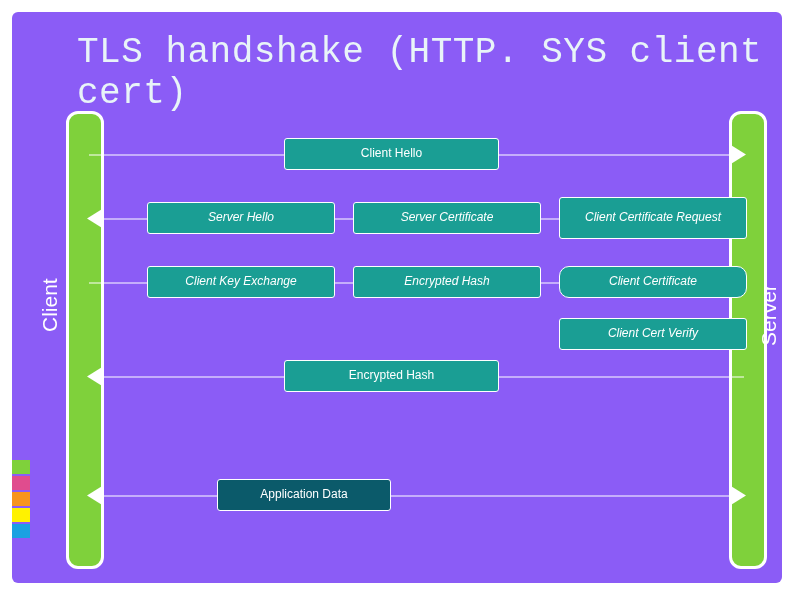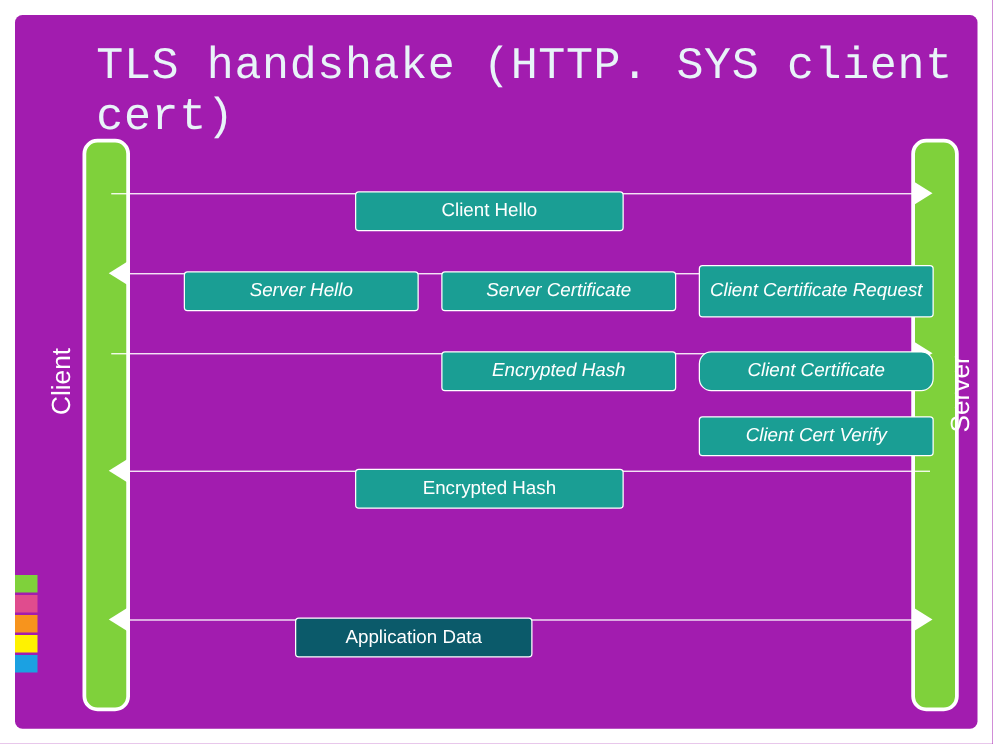--- a/index.html
+++ b/index.html
@@ -10,21 +10,21 @@
     font-family: 'Segoe UI', Arial, sans-serif;
     position: relative;
     overflow: hidden;
   }
   .slide {
     position: absolute;
     left: 12px;
     top: 12px;
     width: 770px;
     height: 571px;
-    background: #a21caf;
+    background: #8b5cf6;
     border-radius: 6px;
   }
   .title {
     position: absolute;
     left: 65px;
     top: 20px;
     font-family: 'Consolas', 'Courier New', monospace;
     color: #e8f4f8;
     font-size: 36px;
     font-weight: 500;
@@ -141,29 +141,28 @@
   }
 
   .msg {
     position: absolute;
     top: 2px;
     height: 32px;
     background: #1a9e94;
     border: 1px solid #fff;
     border-radius: 3px;
     color: #fff;
-    font-size: 15px;
+    font-size: 12px;
     display: flex;
     align-items: center;
     justify-content: center;
     text-align: right;
     line-height: 1.1;
     padding: 0 4px;
     z-index: 1;
-    margin-top: 15px;
   }
   .msg.tall { height: 42px; top: -3px; }
   .msg.wide { width: 188px; font-style: italic; }
   .msg.app { background: #0b5a6a; }
 
 </style>
 </head>
 <body>
 
 <div class="slide">
@@ -191,31 +190,32 @@
 
   <div class="row" style="top:188px;">
     <div class="arrow left"></div>
     <div class="msg wide" style="left:58px;">Server Hello</div>
     <div class="msg wide tall" style="left:470px;">Client Certificate Request</div>
     <div class="msg wide" style="left:264px;">Server Certificate</div>
   </div>
 
   <div class="row" style="top:252px;">
     <div class="arrow right"></div>
+    <div class="msg wide" style="left:58px;">Client Key Exchange</div>
     <div class="msg wide" style="left:264px;">Encrypted Hash</div>
     <div class="msg wide" style="left:470px;border-radius:10px;">Client Certificate</div>
   </div>
 
   <div class="row" style="top:304px;">
     <div class="msg wide" style="left:470px;">Client Cert Verify</div>
   </div>
 
   <div class="row" style="top:346px;">
     <div class="arrow left"></div>
     <div class="msg" style="left:195px; width:215px;">Encrypted Hash</div>
   </div>
 
   <div class="row" style="top:465px;">
     <div class="arrow both"></div>
-    <div class="msg app" style="left:147px; width:190px;">Application Data</div>
+    <div class="msg app" style="left:128px; width:174px;">Application Data</div>
   </div>
 
 </div>
 
 </body></html>

